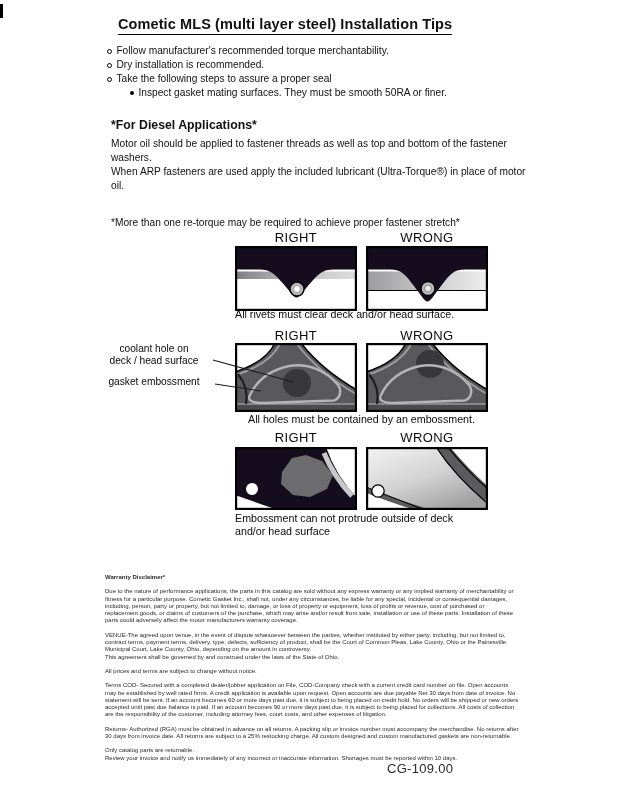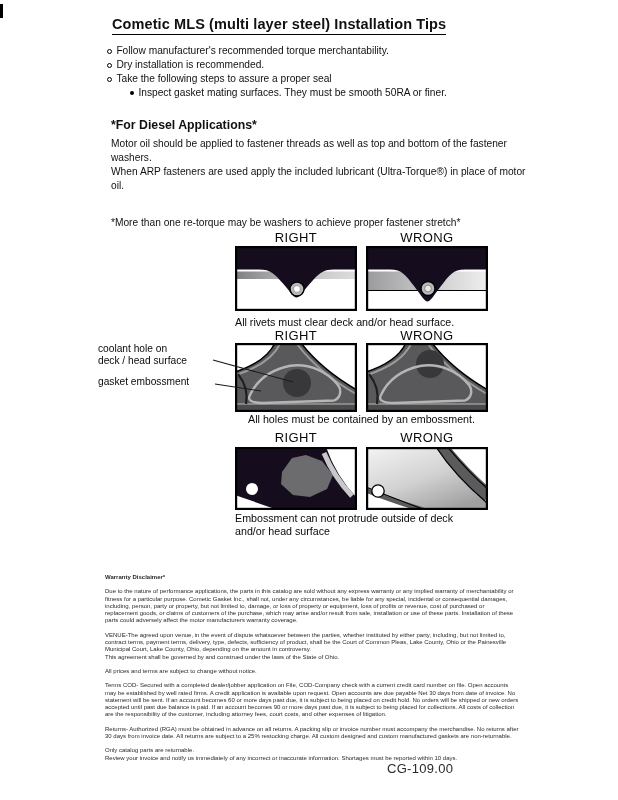--- a/index.html
+++ b/index.html
@@ -2,38 +2,38 @@
 <html><head>
 <meta charset="utf-8">
 <style>
   html,body{margin:0;padding:0;background:#e8e8e8;}
   .page{position:relative;width:618px;height:800px;background:#ffffff;overflow:hidden;
         font-family:"Liberation Sans", sans-serif;color:#111;}
   .abs{position:absolute;}
   .prel{white-space:pre-line;}
   
   .title{left:112px;top:16px;font-size:14.5px;font-weight:bold;letter-spacing:0.1px;}
-  .title span{display:inline-block;border-bottom:1.8px solid #000;padding-bottom:2px;}
+  .title span{display:inline-block;border-bottom:1.8px solid #000;padding-bottom:2px;margin-left:6px;}
   
   .tips{left:107px;top:44px;width:430px;font-size:10.2px;line-height:14px;}
   .brow{display:flex;align-items:flex-start;}
   .brow.sub{padding-left:23px;}
   .mark1{flex:0 0 auto;width:3.4px;height:3.4px;border:1px solid #000;border-radius:50%;margin:4.5px 4px 0 0;}
   .mark2{flex:0 0 auto;width:4.4px;height:4.4px;background:#000;border-radius:50%;margin:4.5px 4px 0 0;}
   
   .dieselhead{left:111px;top:118px;font-size:12.3px;font-weight:bold;}
   .para{left:111px;width:420px;font-size:10.2px;line-height:14px;}
   .p1{top:137px;}
   .p2{top:172px;}
   .p3{top:216px;}
   
   .rwlabel{width:122px;text-align:center;font-size:13px;letter-spacing:0.4px;color:#0a0a0a;}
   .dbox{width:122px;}
   .caption{font-size:10.7px;line-height:12.5px;color:#0a0a0a;}
-  .sidelabel{width:112px;text-align:left;font-size:10.2px;line-height:11.5px;color:#0a0a0a;}
+  .sidelabel{width:112px;text-align:center;font-size:10.2px;line-height:11.5px;color:#0a0a0a;}
   svg{display:block;}
   
   .warranty{left:105px;top:574px;width:414px;font-size:6px;line-height:7.3px;color:#2a2a2a;}
   .warranty .whead{font-weight:bold;margin:0 0 7px 0;}
   .warranty p{margin:0 0 7px 0;}
   
   .footcode{left:387px;top:761px;font-size:13px;letter-spacing:0.3px;color:#2b2b2b;}
   .artifact{left:0;top:4px;width:2.5px;height:14px;background:#000;}
 </style>
 </head>
@@ -62,21 +62,21 @@
     </div>
     <div class="brow sub">
       <span class="mark2"></span>
       <span>Inspect gasket mating surfaces.  They must be smooth 50RA or finer.</span>
     </div>
   </div>
 
   <div class="abs para p1 prel">Motor oil should be applied to fastener threads as well as top and bottom of the fastener washers.
 When ARP fasteners are used apply the included lubricant (Ultra-Torque®) in place of motor oil.</div>
   <div class="abs dieselhead">*For Diesel Applications*</div>
-  <div class="abs para p3">*More than one re-torque may be washers to achieve proper fastener stretch*</div>
+  <div class="abs para p3">*More than one re-torque may be required to achieve proper fastener stretch*</div>
 
   <div class="abs rwlabel" style="left:235px;top:230px;">RIGHT</div>
   <div class="abs rwlabel" style="left:366px;top:230px;">WRONG</div>
 
   <div class="abs dbox" style="left:235px;top:246px;">
     <svg width="122" height="65" viewBox="0 0 122 65">
       <defs>
         <linearGradient id="gA" x1="0" y1="0" x2="1" y2="0">
           <stop offset="0" stop-color="#7f7f81"></stop>
             <stop offset="0.45" stop-color="#bababc"></stop>
@@ -104,21 +104,21 @@
       <rect width="122" height="65" fill="#ffffff"></rect>
       <rect x="0" y="25.5" width="122" height="19" fill="url(#gB)"></rect>
       <line x1="0" y1="44.5" x2="122" y2="44.5" stroke="#000" stroke-width="1.2"></line>
       <path d="M0,0 H122 V23.5 H99 C87,23.5 83.5,29 75,40 C67,50.5 64.5,55.5 61.5,55.5 C58.5,55.5 56,50.5 48,40 C39.5,29 36,23.5 24,23.5 H0 Z" fill="#150d1d"></path>
       <circle cx="62" cy="42.5" r="7" fill="#b9b9bb" stroke="#000" stroke-width="1.4"></circle>
       <circle cx="62" cy="42.5" r="3.4" fill="#e9e9e9" stroke="#666" stroke-width="0.7"></circle>
       <rect x="1.1" y="1.1" width="119.8" height="62.8" fill="none" stroke="#000" stroke-width="2.2"></rect>
     </svg>
   </div>
 
-  <div class="abs caption" style="left:235px;top:316px;">All rivets must clear deck and/or head surface.</div>
+  <div class="abs caption" style="left:235px;top:308px;">All rivets must clear deck and/or head surface.</div>
 
   <div class="abs rwlabel" style="left:235px;top:328px;">RIGHT</div>
   <div class="abs rwlabel" style="left:366px;top:328px;">WRONG</div>
 
   <div class="abs sidelabel prel" style="left:98px;top:343px;">coolant hole on
 deck / head surface</div>
   <div class="abs sidelabel" style="left:98px;top:376px;">gasket embossment</div>
 
   <div class="abs dbox" style="left:235px;top:343px;">
     <svg width="122" height="69" viewBox="0 0 122 69">

